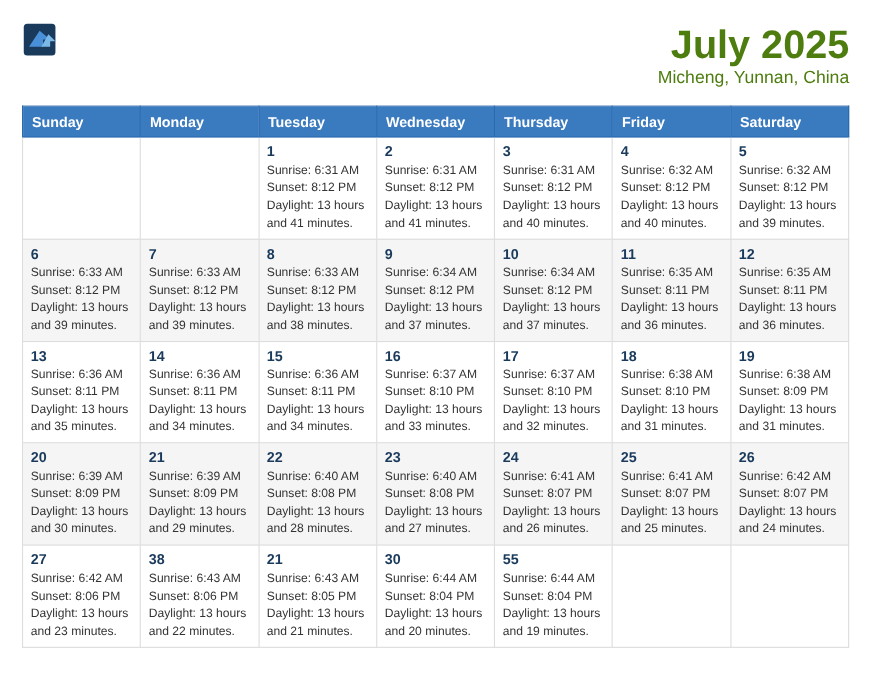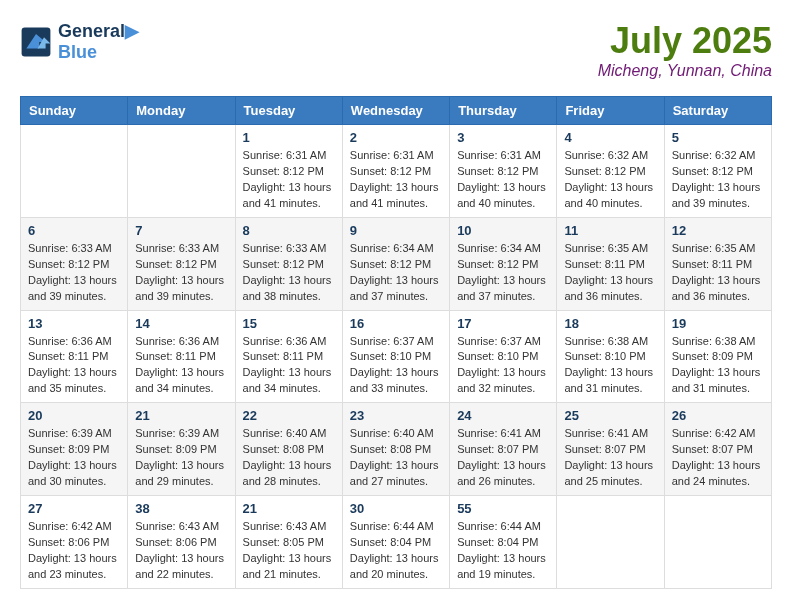--- a/index.html
+++ b/index.html
@@ -28,22 +28,21 @@
     .title-area {
       text-align: right;
     }
     .month-title {
       font-size: 36px;
       font-weight: bold;
       color: #4d7c0f;
     }
     .location-title {
       font-size: 16px;
-      color: #701a75;
-      font-style: italic;
+      color: #4d7c0f;
     }
     .calendar {
       width: 100%;
       border-collapse: collapse;
       border: 1px solid #ccc;
     }
     .calendar th {
       background-color: #3a7abf;
       color: #fff;
       text-align: left;
@@ -83,24 +82,20 @@
 </head>
 <body>
 
 <div class="header-area">
   <div class="logo">
     <svg class="logo-icon" viewBox="0 0 40 40">
       <rect x="2" y="2" width="36" height="36" rx="4" fill="#1a3a5c"></rect>
       <polygon points="8,28 20,10 32,20 24,20 24,28" fill="#4a90d9"></polygon>
       <polygon points="22,28 30,14 38,22 32,22 32,28" fill="#7ab8e8"></polygon>
     </svg>
-    <div>
-      <div style="font-size:18px;font-weight:bold;color:#1a3a5c;">General<span style="color:#4a90d9;">▶</span></div>
-      <div style="font-size:18px;font-weight:bold;color:#4a90d9;">Blue</div>
-    </div>
   </div>
   <div class="title-area">
     <div class="month-title">July 2025</div>
     <div class="location-title">Micheng, Yunnan, China</div>
   </div>
 </div>
 
 <table class="calendar">
   <thead>
     <tr>

